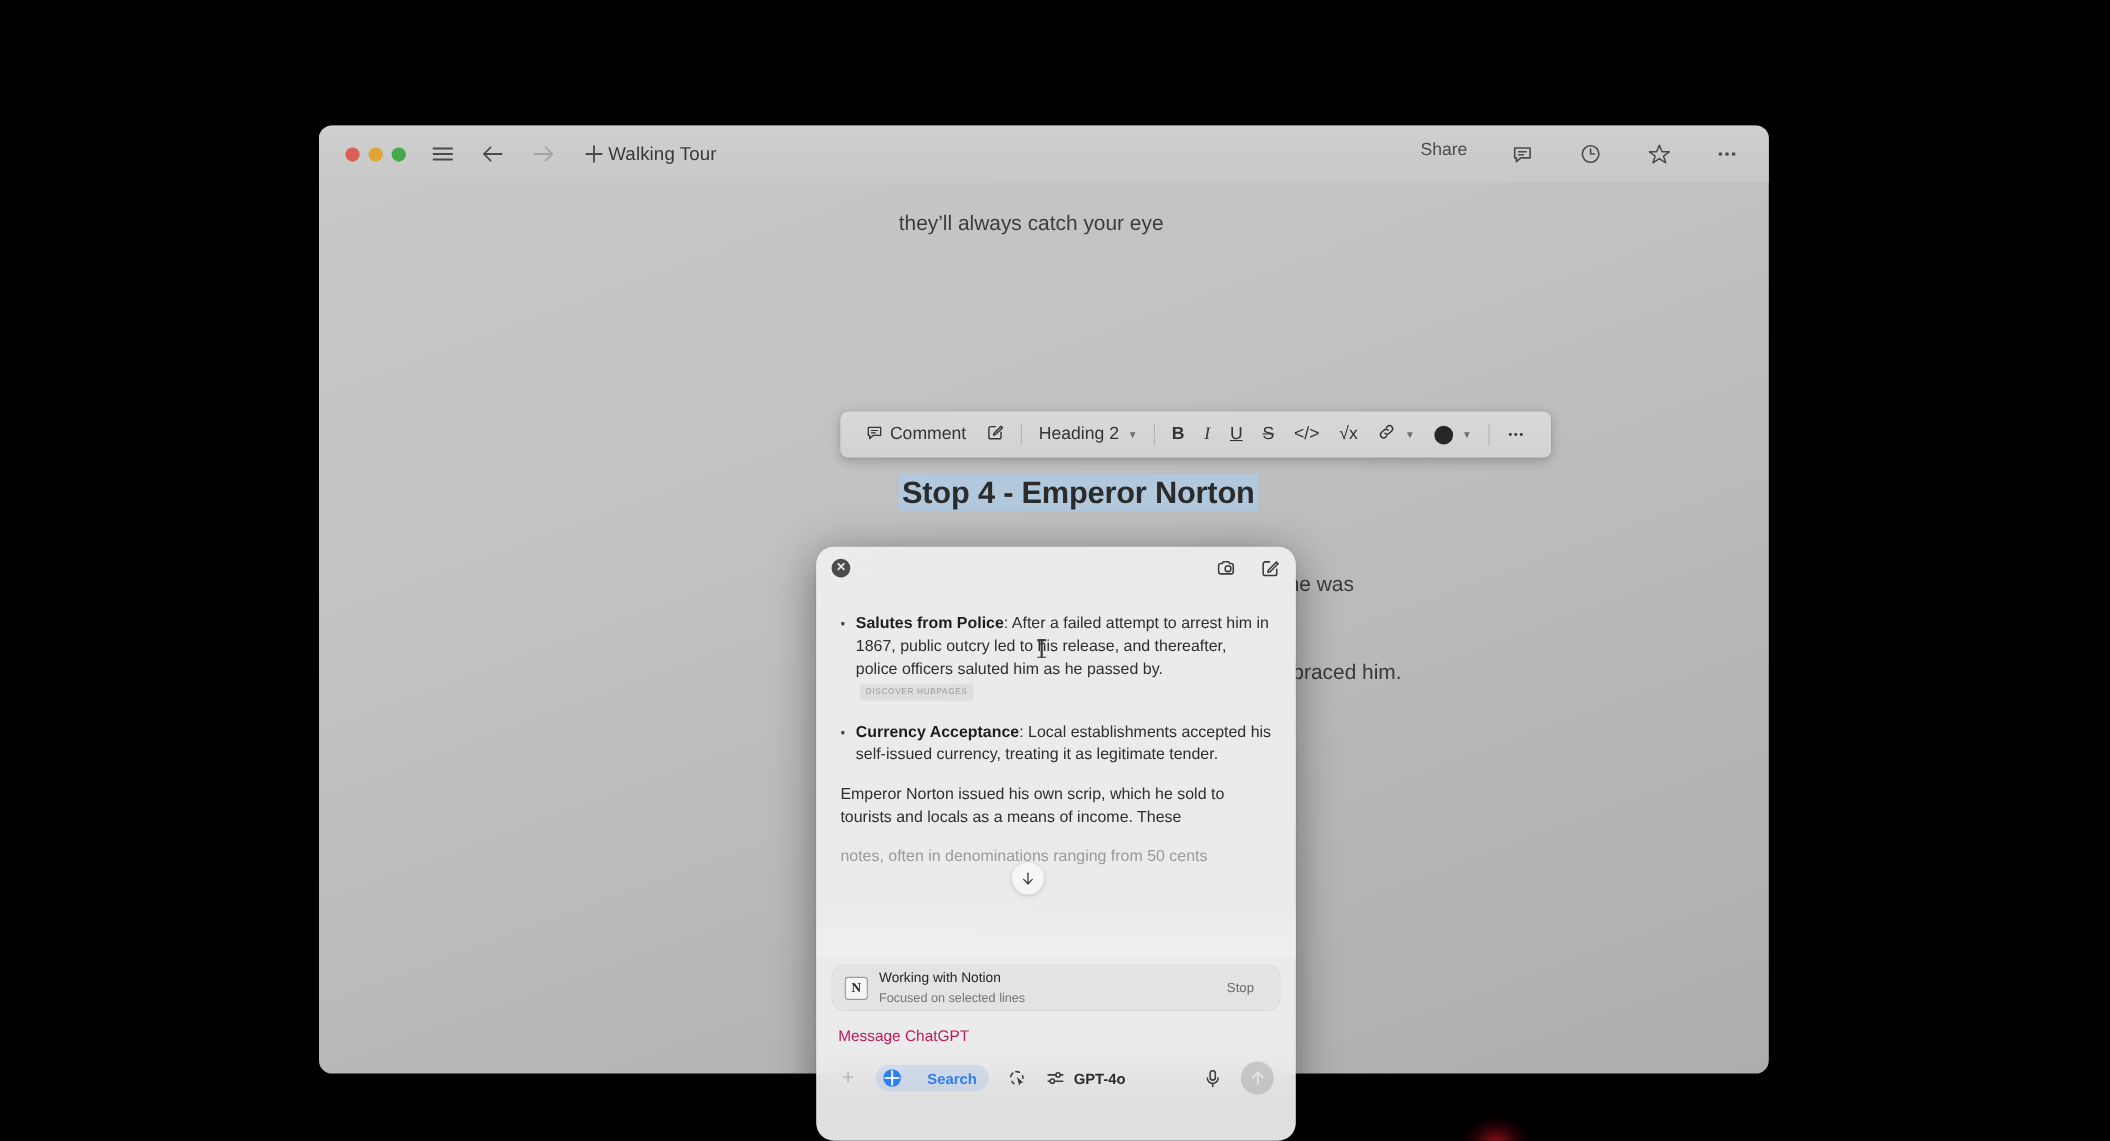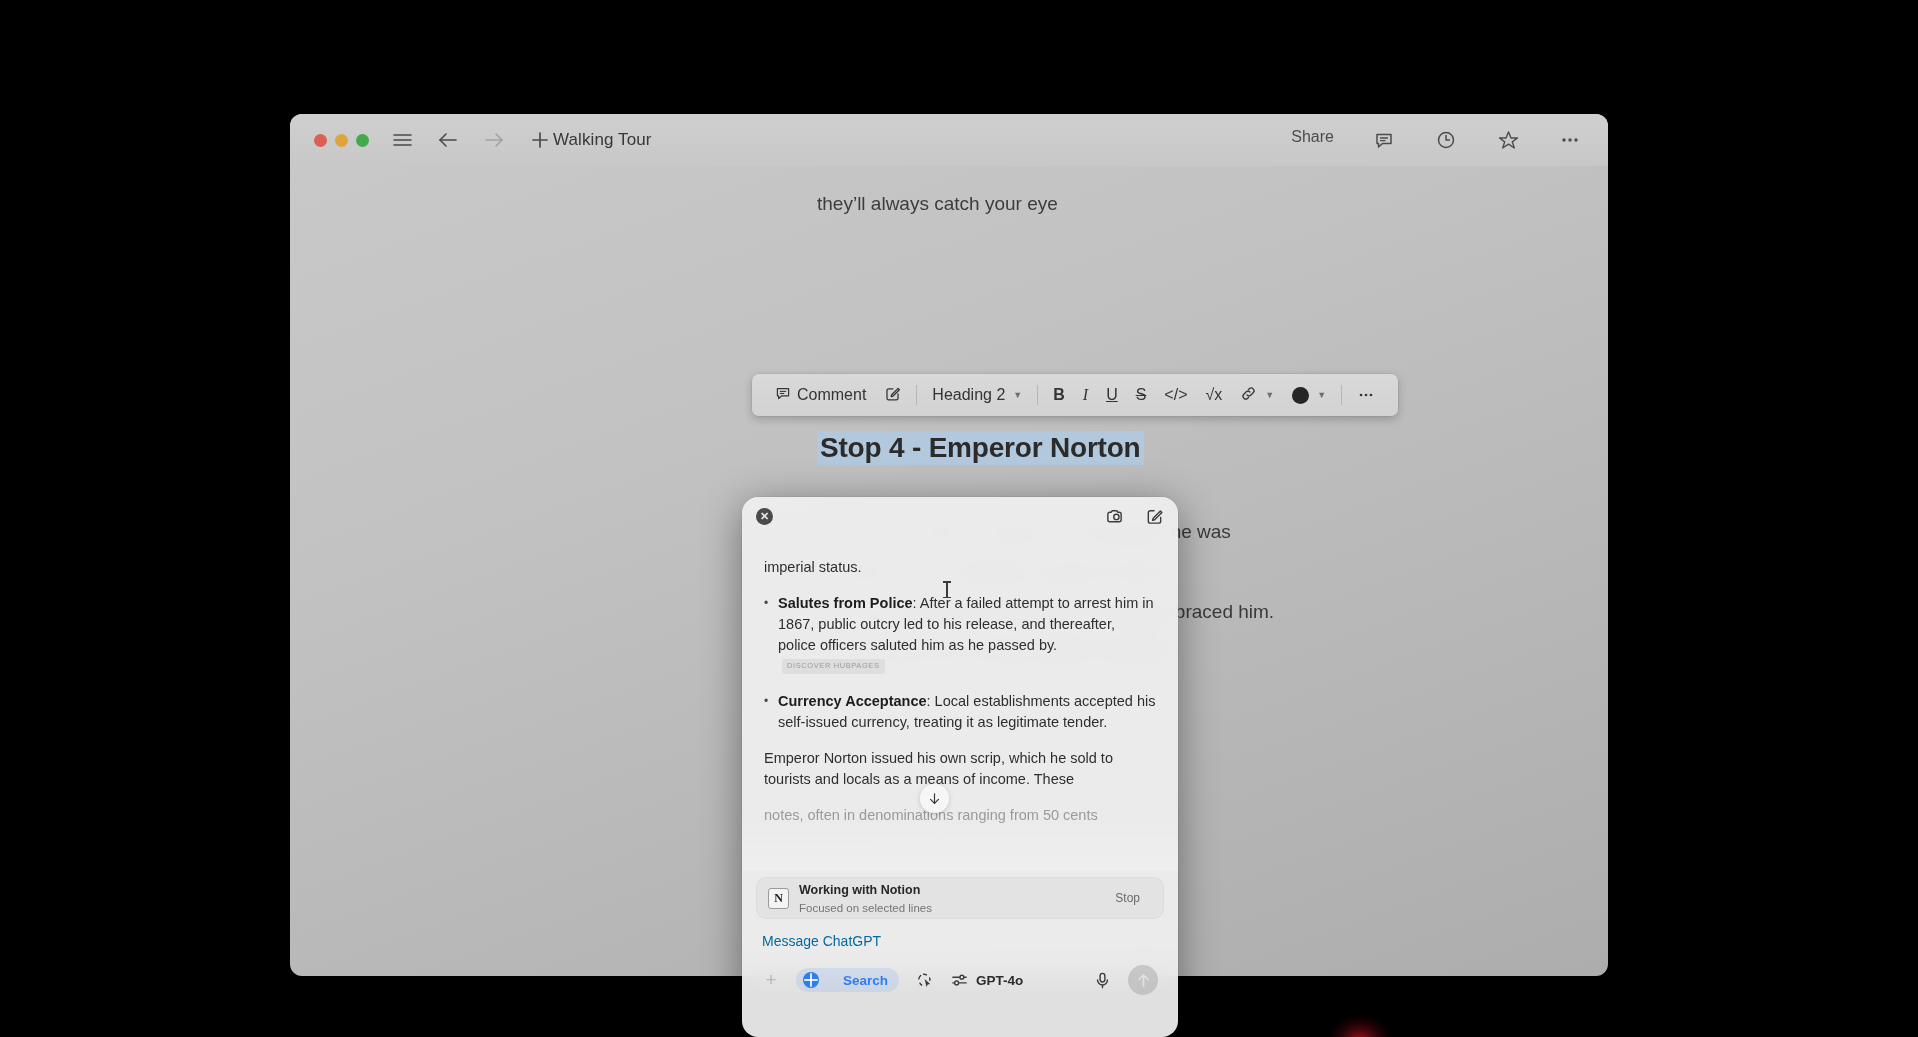--- a/index.html
+++ b/index.html
@@ -75,21 +75,21 @@
     display: flex; align-items: flex-start;
     font-size: 19px; color: #3a3a3a; margin-bottom: 16px;
   }
   .bullet-dot {
     width: 22px; flex: 0 0 22px; text-align: left; padding-left: 9px;
     font-size: 19px; line-height: 1.25; color: #3a3a3a;
   }
 
   
   .fmt-toolbar {
-    position: absolute; left: 462px; top: 208px;
+    position: absolute; left: 474px; top: 208px;
     height: 42px;
     background: linear-gradient(180deg,#d9d9d9,#d2d2d2);
     border-radius: 7px;
     display: flex; align-items: center;
     padding: 0 14px;
     box-shadow: 0 3px 10px rgba(0,0,0,0.22), 0 0 0 .5px rgba(0,0,0,0.08);
     font-size: 16px; color: #343434;
   }
   .fmt-item {
     display: flex; align-items: center; gap: 6px;
@@ -181,30 +181,30 @@
     box-shadow: inset 0 0 0 .5px rgba(0,0,0,0.05);
   }
   .notion-icon {
     width: 21px; height: 21px; border-radius: 3px;
     background: #f4f4f4; border: 1px solid #9a9a9a;
     display: flex; align-items: center; justify-content: center;
     font-size: 12px; font-weight: 700; color: #1f1f1f;
     font-family: "Liberation Serif", serif;
   }
   .status-text { margin-left: 10px; line-height: 1.15; }
-  .status-title { font-size: 12.5px; font-weight: 700; color: #272727; margin-top: 28px; }
+  .status-title { font-size: 12.5px; font-weight: 400; color: #272727; margin-top: 28px; }
   .status-sub { font-size: 11.5px; color: #757575; margin-top: 1px; }
   .stop-btn {
     margin-left: auto; font-size: 12px; color: #6a6a6a;
     padding: 4px 12px; border-radius: 13px;
   }
 
   
   .composer { padding: 14px 20px 0; }
-  .composer-placeholder { font-size: 14px; color: #0369a1; }
+  .composer-placeholder { font-size: 14px; color: #be185d; }
   .composer-row {
     display: flex; align-items: center; gap: 16px;
     margin-top: 16px; padding-bottom: 16px;
   }
   .plus-btn { font-size: 19px; color: #b8b8b8; width: 18px; text-align: center; }
   .search-pill {
     display: flex; align-items: center; gap: 24px;
     background: rgba(74,140,245,0.14);
     color: #2f7ef0; border-radius: 14px;
     padding: 4px 11px 4px 7px; font-size: 13.5px; font-weight: 600;
@@ -435,21 +435,20 @@
         </span>
       </div>
     </div>
 
     <div class="chat-body">
 
       <div class="clip-row">
         <span>·        -  -        ·</span>
       </div>
 
-      <div class="chat-p">imperial status.</div>
 
       <div class="chat-li">
         <span class="li-dot">•</span>
         <span class="li-text"><span class="chat-strong">Salutes from Police</span><span>: After a failed attempt to arrest him in 1867, public outcry led to his release, and thereafter, police officers saluted him as he passed by.</span><span class="inline-badge">DISCOVER HUBPAGES</span></span>
       </div>
 
       <div class="chat-li">
         <span class="li-dot">•</span>
         <span class="li-text"><span class="chat-strong">Currency Acceptance</span><span>: Local establishments accepted his self-issued currency, treating it as legitimate tender.</span></span>
       </div>

